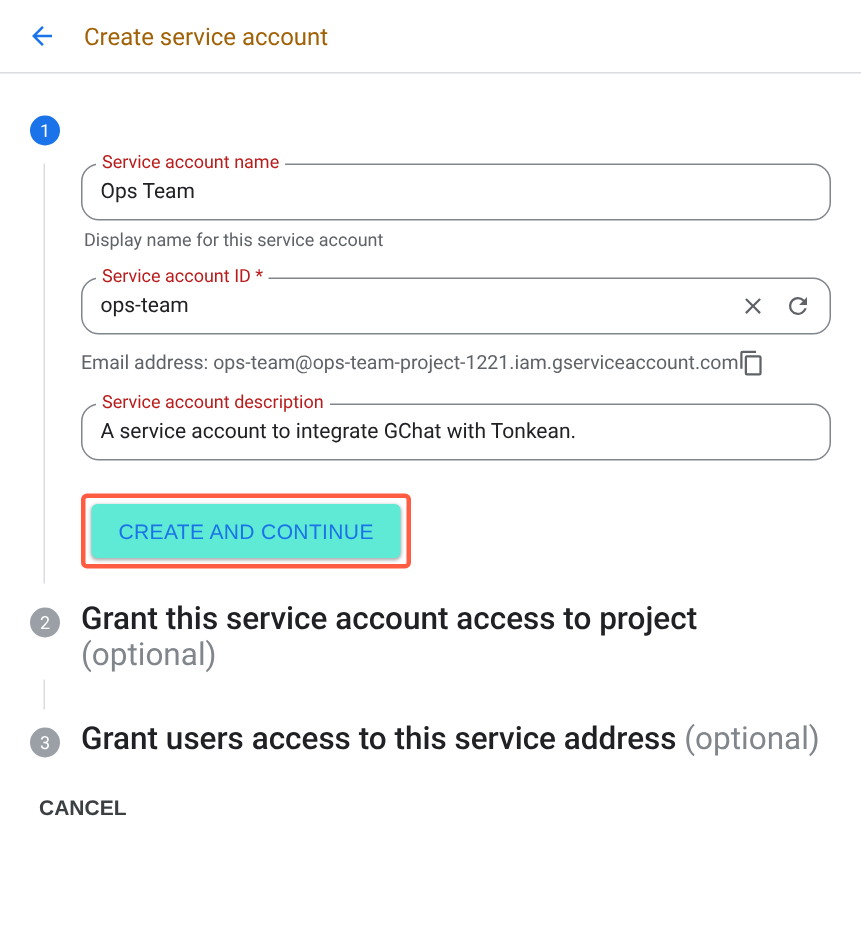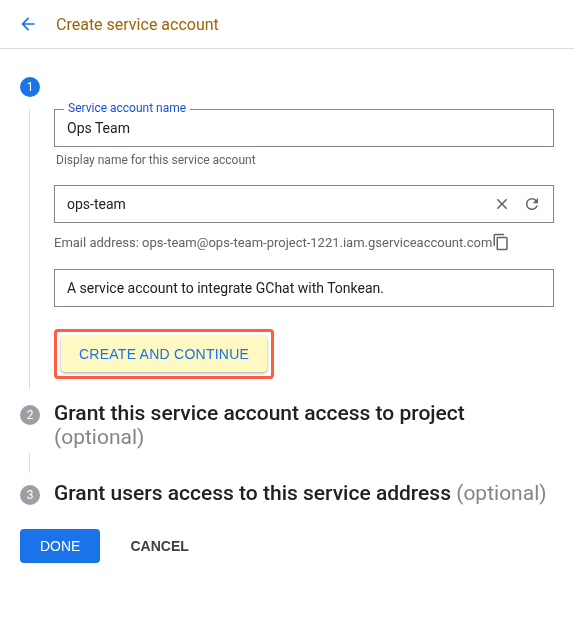--- a/index.html
+++ b/index.html
@@ -40,48 +40,48 @@
     .connector {
       position: absolute; left: -25px; top: 0; bottom: -10px;
       width: 1px; background: #dadce0;
     }
     .connector-short {
       margin-left: 9px; width: 1px; height: 20px; background: #dadce0;
       margin-top: 4px; margin-bottom: 4px;
     }
     .field-wrap { position: relative; margin-bottom: 6px; }
     .field {
-      width: 100%; border: 1px solid #80868b; border-radius: 0;
+      width: 100%; border: 1px solid #80868b; border-radius: 12px;
       padding: 10px 12px; font-size: 14px; color: #202124;
       font-family: inherit; outline: none;
     }
     .field-label {
       position: absolute; top: -8px; left: 10px; background: #fff;
-      padding: 0 4px; font-size: 12px; color: #1d4ed8;
+      padding: 0 4px; font-size: 12px; color: #b91c1c;
     }
     .helper { font-size: 12px; color: #5f6368; margin-bottom: 18px; margin-left: 2px; }
     .id-field-wrap { position: relative; }
     .id-input { padding-right: 70px; }
     .clear-icon, .refresh-icon {
       position: absolute; top: 50%; transform: translateY(-50%);
       width: 20px; height: 20px; cursor: pointer; color: #5f6368;
       display: flex; align-items: center; justify-content: center;
     }
     .clear-icon { right: 42px; }
     .refresh-icon { right: 12px; }
     .clear-icon svg, .refresh-icon svg, .copy-icon svg { width: 18px; height: 18px; fill: #5f6368; }
     .email-row { display: flex; align-items: center; margin-top: 10px; margin-bottom: 18px; }
     .email-text { font-size: 13px; color: #5f6368; }
     .copy-icon { width: 18px; height: 18px; cursor: pointer; color: #5f6368; display:flex;align-items:center;justify-content:center;}
     .highlight-box {
       display: inline-block; border: 3px solid #ff5c42; border-radius: 4px;
       padding: 4px; margin-top: 16px;
     }
     .create-btn {
-      border: none; background: #fef9c3; color: #1a73e8;
+      border: none; background: #5eead4; color: #1a73e8;
       font-size: 14px; font-weight: 500; letter-spacing: 0.25px;
       padding: 10px 18px; border-radius: 4px; cursor: pointer;
       box-shadow: 0 1px 2px rgba(60,64,67,0.3), 0 1px 3px 1px rgba(60,64,67,0.15);
     }
     .step2 { margin-top: 22px; }
     .step3 { margin-top: 8px; }
     .footer { margin-top: 24px; display: flex; gap: 24px; align-items: center; }
     .done-btn {
       background: #1a73e8; color: #fff; border: none;
       font-size: 14px; font-weight: 500; padding: 9px 20px;
@@ -112,20 +112,21 @@
   <div class="step-body">
     <div class="connector"></div>
 
     <div class="field-wrap">
       <div class="field-label">Service account name</div>
       <input class="field" type="text" value="Ops Team" style="">
     </div>
     <div class="helper">Display name for this service account</div>
 
     <div class="field-wrap id-field-wrap">
+      <div class="field-label">Service account ID *</div>
       <input class="field id-input" type="text" value="ops-team" style="">
       <div class="clear-icon">
         <svg viewBox="0 0 24 24">
             <path d="M19 6.41 17.59 5 12 10.59 6.41 5 5 6.41 10.59 12 5 17.59 6.41 19 12 13.41 17.59 19 19 17.59 13.41 12z"></path>
           </svg>
       </div>
       <div class="refresh-icon">
         <svg viewBox="0 0 24 24">
             <path d="M17.65 6.35A7.96 7.96 0 0 0 12 4a8 8 0 1 0 7.73 10h-2.08A6 6 0 1 1 12 6c1.66 0 3.14.69 4.22 1.78L13 11h7V4l-2.35 2.35z"></path>
           </svg>
@@ -135,20 +136,21 @@
     <div class="email-row">
       <div class="email-text">Email address: ops-team@ops-team-project-1221.iam.gserviceaccount.com</div>
       <div class="copy-icon">
         <svg viewBox="0 0 24 24">
             <path d="M16 1H4a2 2 0 0 0-2 2v14h2V3h12V1zm3 4H8a2 2 0 0 0-2 2v14a2 2 0 0 0 2 2h11a2 2 0 0 0 2-2V7a2 2 0 0 0-2-2zm0 16H8V7h11v14z"></path>
           </svg>
       </div>
     </div>
 
     <div class="field-wrap">
+      <div class="field-label">Service account description</div>
       <input class="field" type="text" value="A service account to integrate GChat with Tonkean." style="">
     </div>
 
     <div class="highlight-box">
       <button class="create-btn">CREATE AND CONTINUE</button>
     </div>
   </div>
 
   <div class="step-row step2">
     <div class="step-circle inactive">2</div>
@@ -162,16 +164,15 @@
 
   <div class="step-row step3">
     <div class="step-circle inactive">3</div>
     <div class="step-title">
       <span>Grant users access to this service address</span>
       <span class="optional">(optional)</span>
     </div>
   </div>
 
   <div class="footer">
-    <button class="done-btn">DONE</button>
     <button class="cancel-btn">CANCEL</button>
   </div>
 </div>
 
 </body></html>

